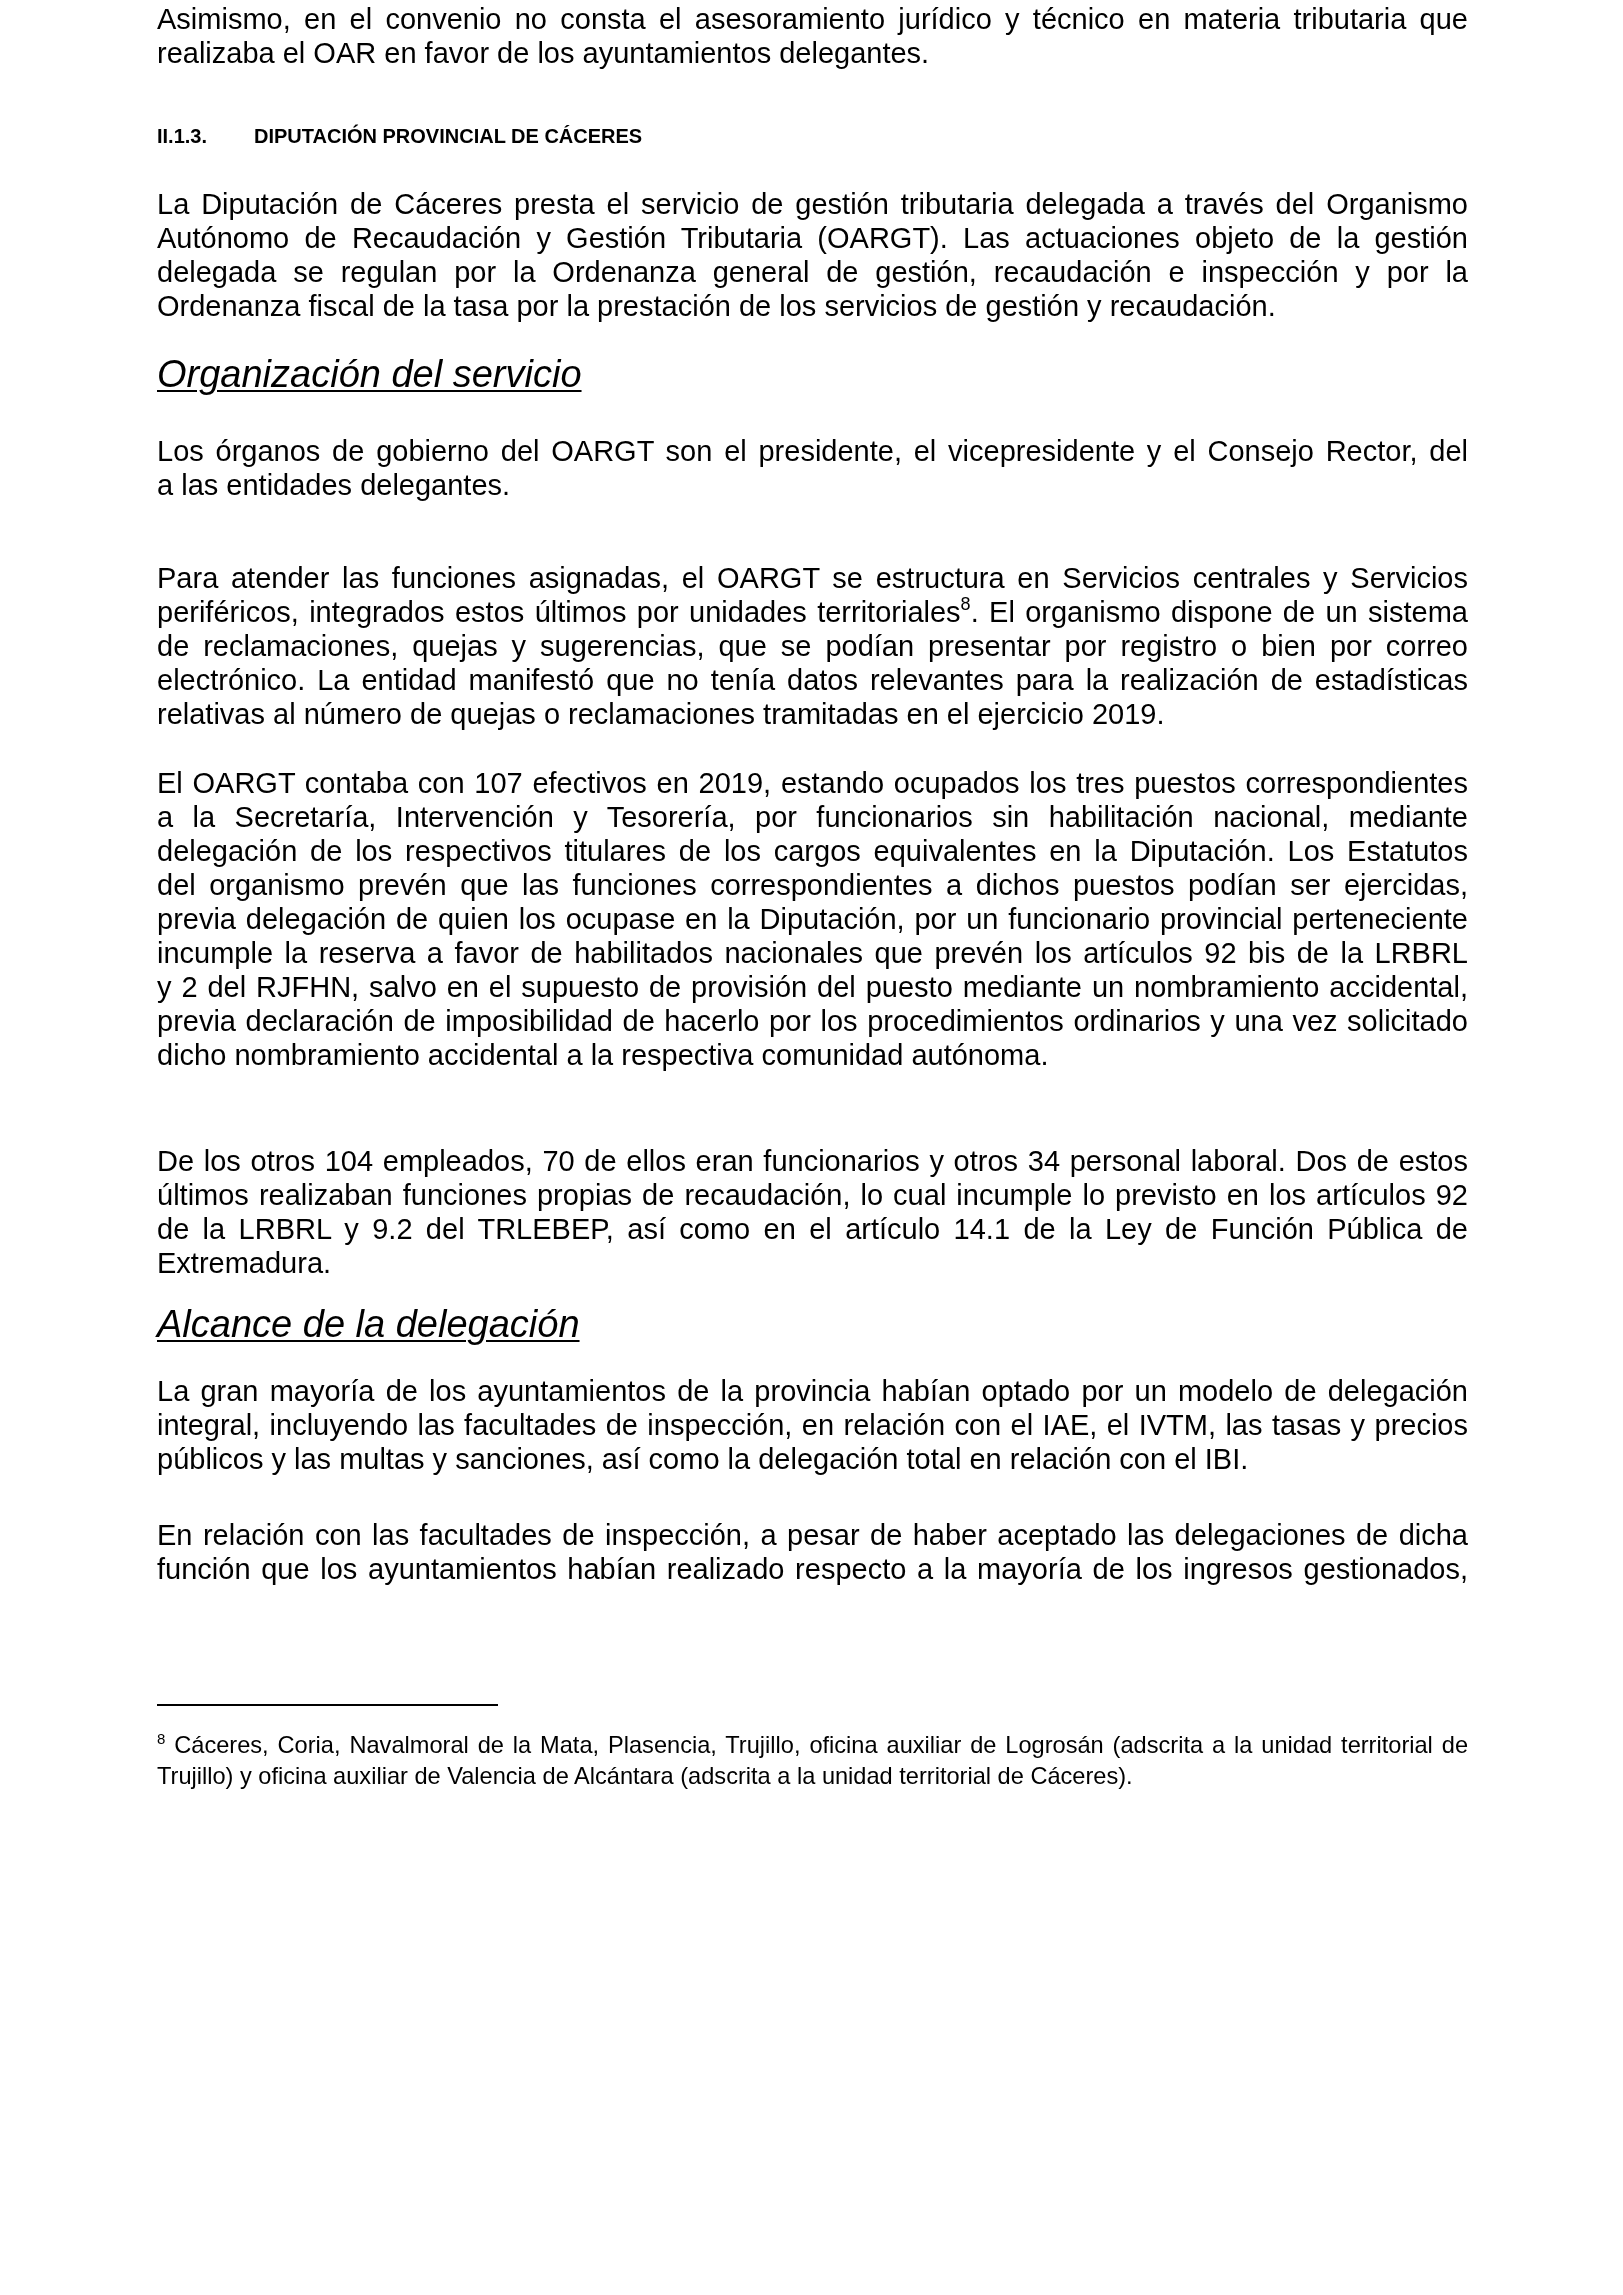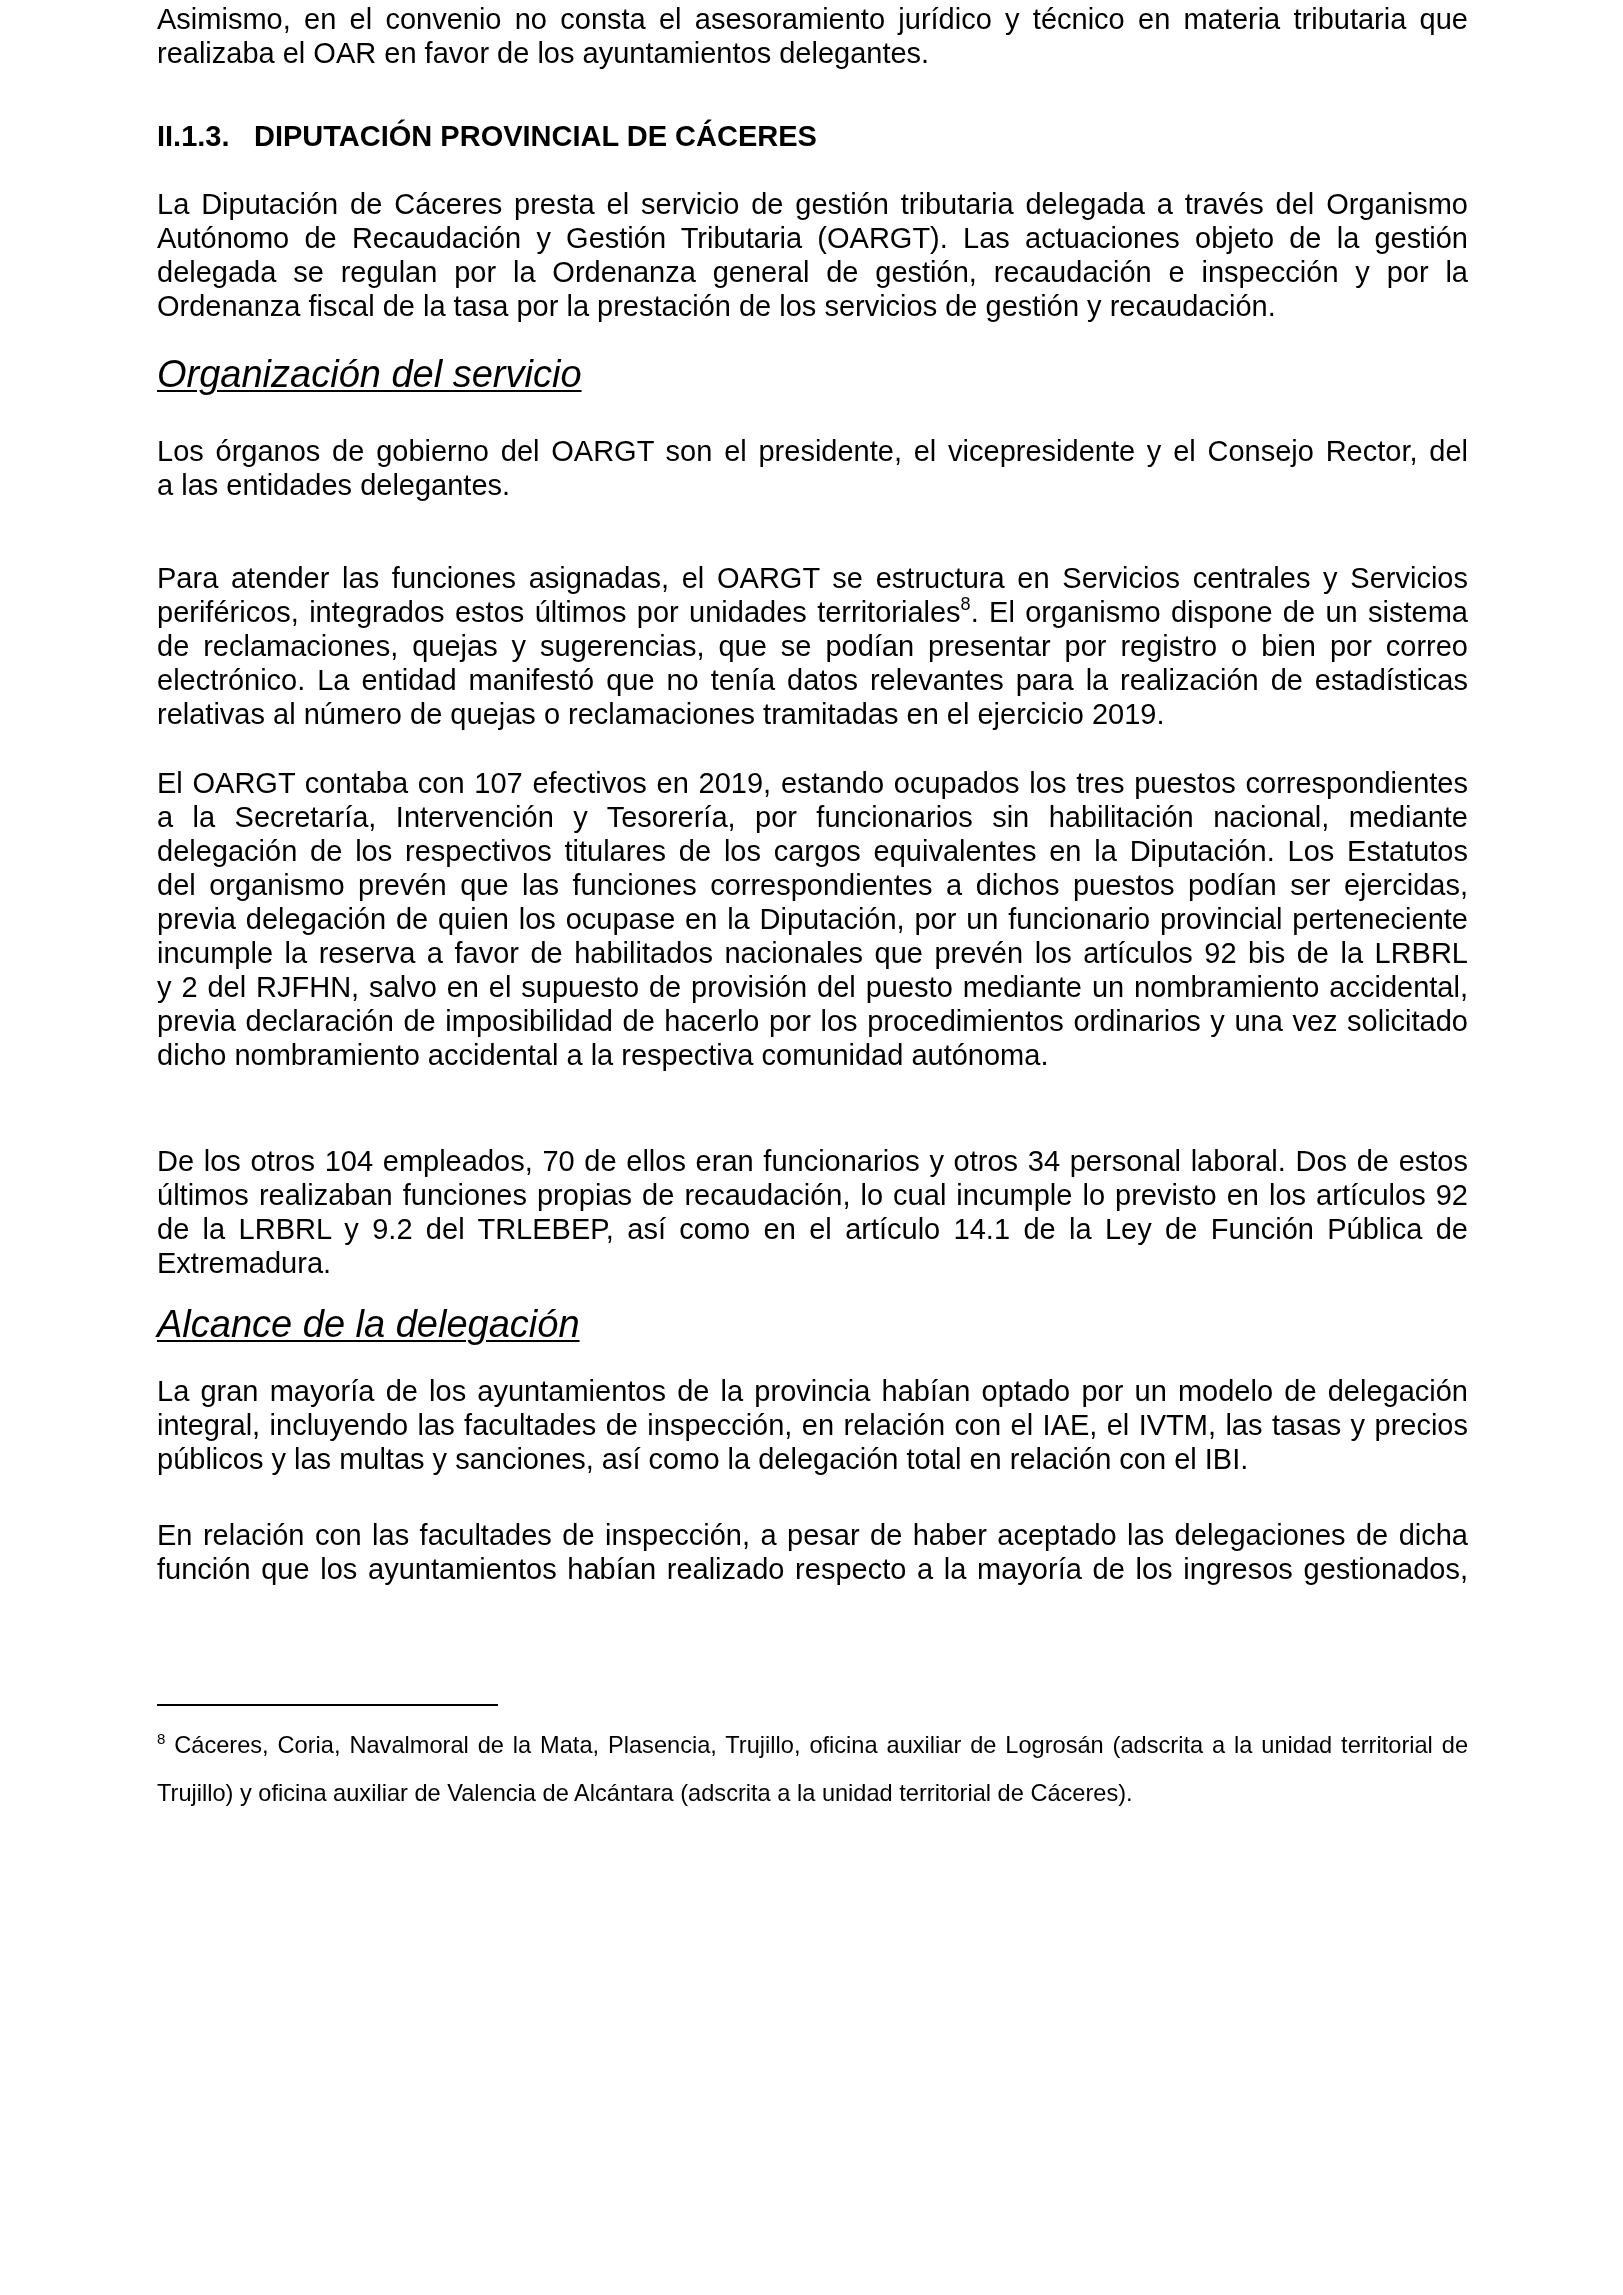--- a/index.html
+++ b/index.html
@@ -35,21 +35,21 @@
     text-align: justify;
     text-align-last: justify;
     overflow: visible;
   }
   .line.last {
     text-align: center;
     text-align-last: left;
   }
   .heading {
     font-weight: bold;
-    font-size: 29px;
+    font-size: 20px;
     line-height: 34px;
     white-space: nowrap;
   }
   .heading .num {
     display: inline-block;
     width: 97px;
   }
   .subheading {
     font-style: italic;
     text-decoration: underline;
@@ -77,21 +77,20 @@
     font-size: 23.6px;
     line-height: 31px;
     height: 31px;
     white-space: nowrap;
     text-align: justify;
     text-align-last: justify;
   }
   .fn-line.last {
     text-align: center;
     text-align-last: left;
-    margin-top: 17px;
   }
   .fn-mark {
     font-size: 15px;
     line-height: 0;
     vertical-align: 9px;
   }
 </style>
 </head>
 <body>
 

